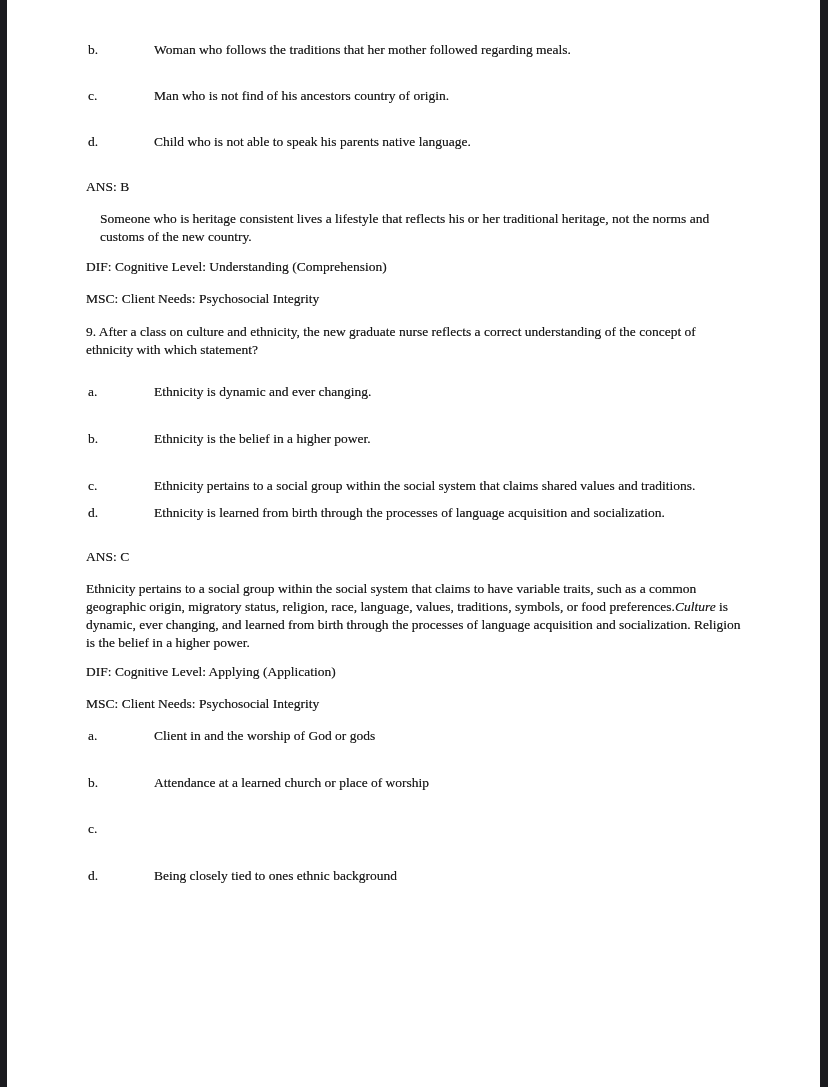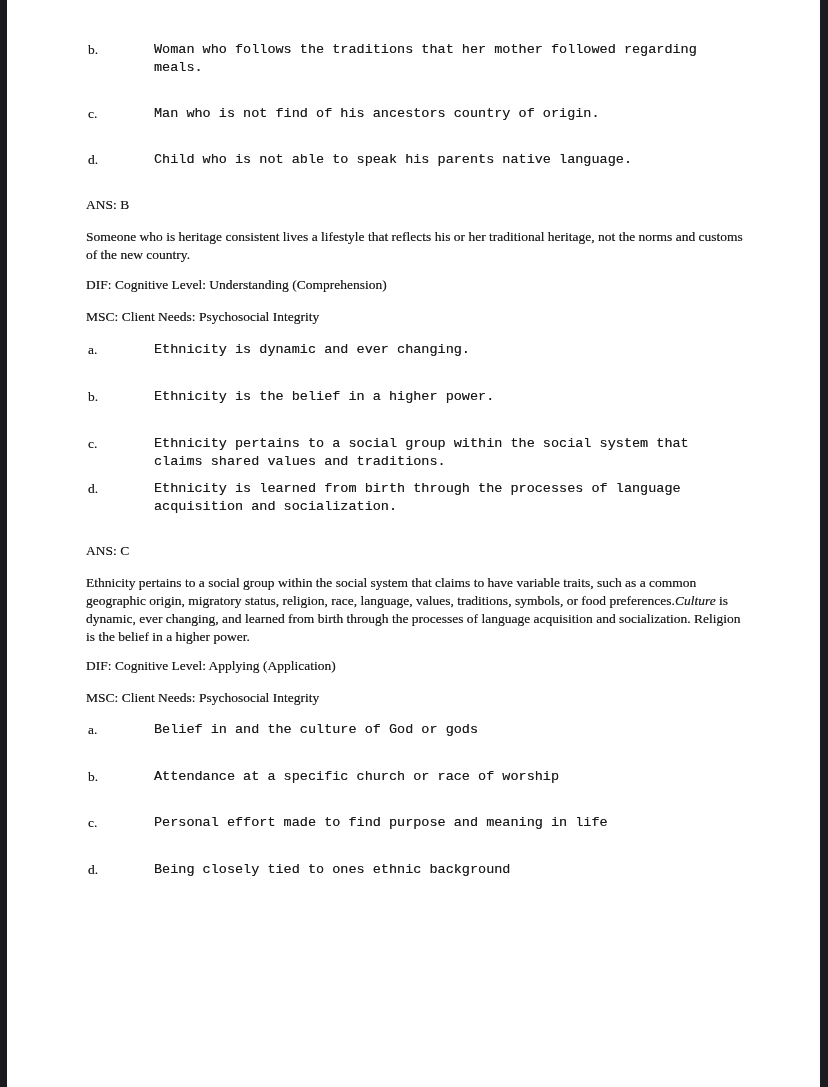--- a/index.html
+++ b/index.html
@@ -24,26 +24,26 @@
     left: 79px;           
     width: 660px;
     color: #1a1a1a;
     font-size: 13.5px;
     line-height: 18px;
     text-shadow: 0 0 0.4px rgba(0,0,0,0.55); 
   }
   .para { max-width: 660px; }
   .opt-row { display: flex; padding-left: 2px; }
   .opt-letter { width: 66px; flex: 0 0 66px; }
-  .opt-text { max-width: 575px; font-family: Liberation Mono, monospace; }
+  .opt-text { max-width: 575px; }
   .italic { font-style: italic; }
   
   .mb9  { margin-bottom: 9px; }
   .mb11 { margin-bottom: 11px; }
-  .mb12 { margin-bottom: 12px; }
+  .mb12 { margin-bottom: 12px; margin-left: 14px; }
   .mb14 { margin-bottom: 14px; }
   .mb15 { margin-bottom: 15px; }
   .mb24 { margin-bottom: 24px; }
   .mb25 { margin-bottom: 25px; }
   .mb26 { margin-bottom: 26px; }
   .mb27 { margin-bottom: 27px; }
   .mb28 { margin-bottom: 28px; }
   .mb29 { margin-bottom: 29px; }
 </style>
 </head>
@@ -63,20 +63,21 @@
     <div class="opt-row mb27">
       <span class="opt-letter">d.</span>
       <span class="opt-text">Child who is not able to speak his parents native language.</span>
     </div>
 
     <div class="para mb14">ANS: B</div>
     <div class="para mb12">Someone who is heritage consistent lives a lifestyle that reflects his or her traditional heritage, not the norms and customs of the new country.</div>
     <div class="para mb14">DIF: Cognitive Level: Understanding (Comprehension)</div>
     <div class="para mb15">MSC: Client Needs: Psychosocial Integrity</div>
 
+    <div class="para mb24">9. After a class on culture and ethnicity, the new graduate nurse reflects a correct understanding of the concept of ethnicity with which statement?</div>
 
     <div class="opt-row mb29">
       <span class="opt-letter">a.</span>
       <span class="opt-text">Ethnicity is dynamic and ever changing.</span>
     </div>
     <div class="opt-row mb29">
       <span class="opt-letter">b.</span>
       <span class="opt-text">Ethnicity is the belief in a higher power.</span>
     </div>
     <div class="opt-row mb9">
@@ -89,29 +90,28 @@
     </div>
 
     <div class="para mb14">ANS: C</div>
     <div class="para mb11"><span>Ethnicity pertains to a social group within the social system that claims to have variable traits, such as a common geographic origin, migratory status, religion, race, language, values, traditions, symbols, or food preferences.</span><span class="italic">Culture</span><span> is dynamic, ever changing, and learned from birth through the processes of language acquisition and socialization. Religion is the belief in a higher power.</span></div>
     <div class="para mb14">DIF: Cognitive Level: Applying (Application)</div>
     <div class="para mb14">MSC: Client Needs: Psychosocial Integrity</div>
 
 
     <div class="opt-row mb29">
       <span class="opt-letter">a.</span>
-      <span class="opt-text">Belief in and the culture of God or gods</span>
+      <span class="opt-text">Client in and the worship of God or gods</span>
     </div>
     <div class="opt-row mb28">
       <span class="opt-letter">b.</span>
-      <span class="opt-text">Attendance at a specific church or race of worship</span>
+      <span class="opt-text">Attendance at a learned church or place of worship</span>
     </div>
     <div class="opt-row mb29">
       <span class="opt-letter">c.</span>
-      <span class="opt-text">Personal effort made to find purpose and meaning in life</span>
     </div>
     <div class="opt-row">
       <span class="opt-letter">d.</span>
       <span class="opt-text">Being closely tied to ones ethnic background</span>
     </div>
 
   </div>
 </div>
 
 </body></html>

